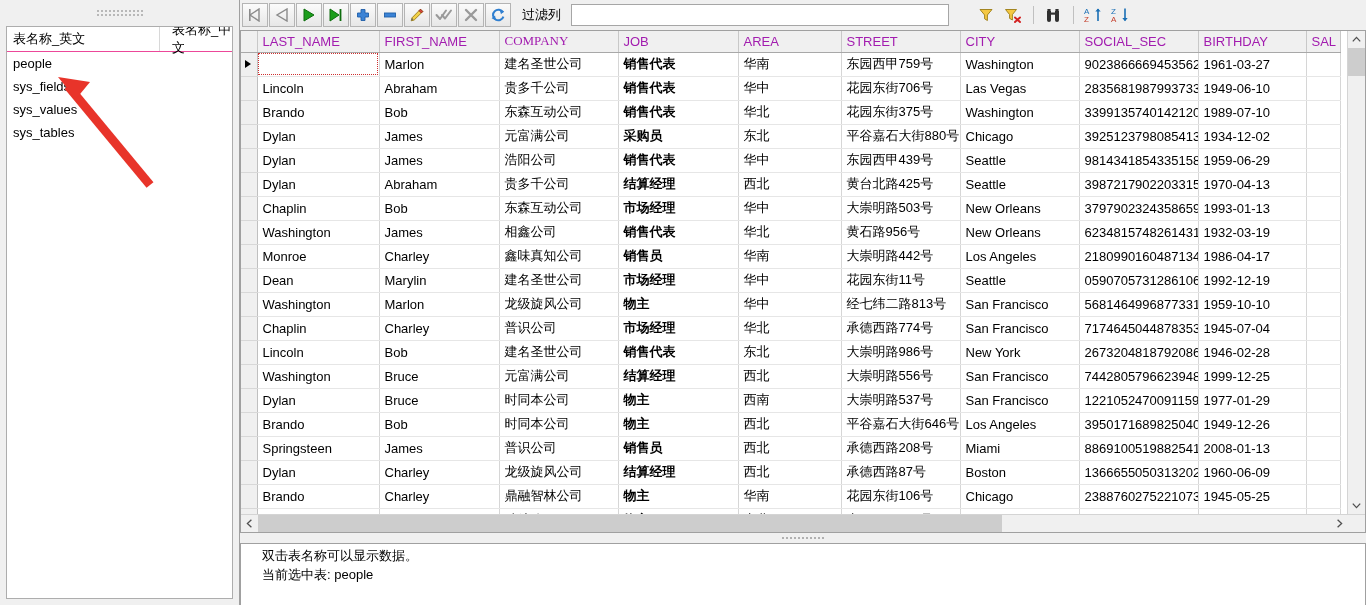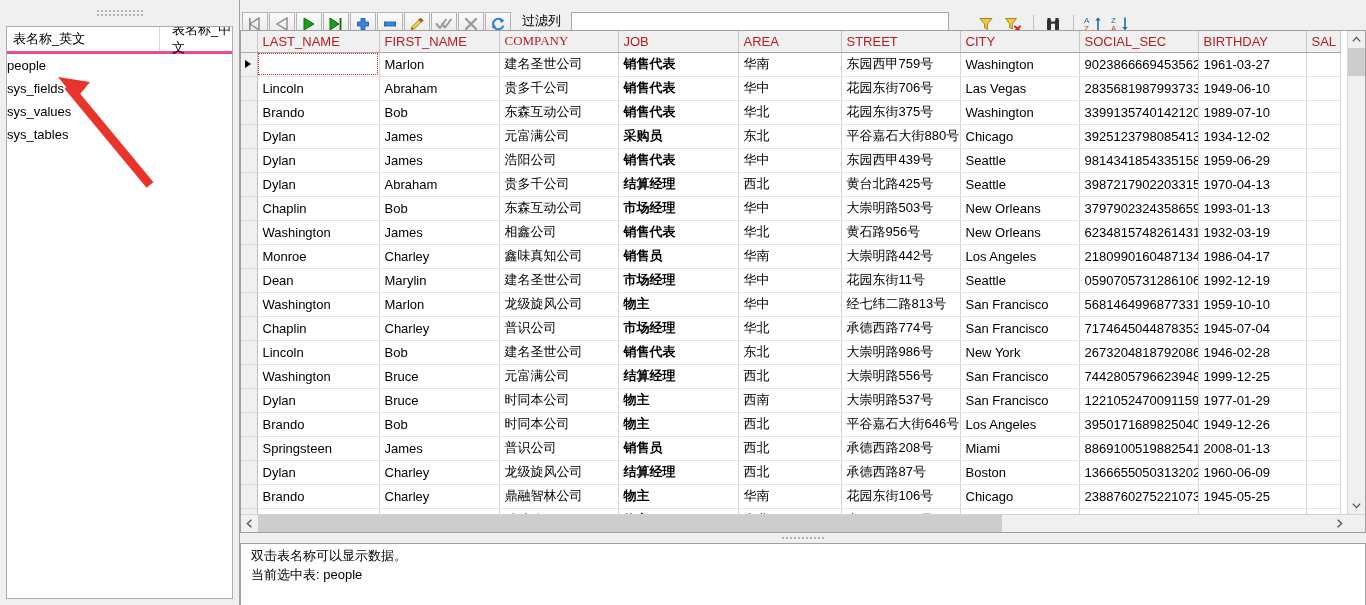--- a/index.html
+++ b/index.html
@@ -49,32 +49,32 @@
     background: #ffffff;
     border: 1px solid #adadad;
     box-sizing: border-box;
     position: relative;
     overflow: hidden;
   }
   .ll-header {
     display: flex;
     height: 24px;
     align-items: center;
-    border-bottom: 3px solid #ec4899;
+    border-bottom: 1px solid #ec4899;
     background: #ffffff;
   }
   .ll-header .col1 { width: 152px; padding-left: 6px; box-sizing: border-box; }
   .ll-header .col2 { flex: 1; padding-left: 12px; box-sizing: border-box;
                      border-left: 1px solid #d8d8d8; height: 100%;
                      display:flex; align-items:center;}
   .ll-row {
     height: 23px;
     display: flex;
     align-items: center;
-    padding-left: 0;
+    padding-left: 6px;
     box-sizing: border-box;
     cursor: default;
   }
   .ll-row .c1 { width: 152px; }
 
   
   .arrow-wrap {
     position: absolute;
     left: 0; top: 0;
     width: 240px; height: 605px;
@@ -89,21 +89,21 @@
     flex-direction: column;
     background: #f0f0f0;
     box-sizing: border-box;
     position: relative;
   }
 
   
   .toolbar {
     height: 30px;
     display: flex;
-    align-items: flex-start;
+    align-items: center;
     background: #f0f0f0;
     padding: 12px 2px;
     box-sizing: border-box;
     flex: none;
   }
   .tbtn {
     width: 26px; height: 24px;
     margin-right: 1px;
     border: 1px solid #b4b4b4;
     background: linear-gradient(#fbfbfb, #e7e7e7);
@@ -167,21 +167,21 @@
     height: 21px;
     background: #f0f0f0;
     border-right: 1px solid #c8c8c8;
     border-bottom: 1px solid #a8a8a8;
     text-align: left;
     font-weight: normal;
     padding: 0 0 0 5px;
     box-sizing: border-box;
     white-space: nowrap;
     overflow: hidden;
-    color: #b91c1c;
+    color: #a21caf;
   }
   table.grid th.rowind {
     width: 16px; padding: 0;
     border-right: 1px solid #c8c8c8;
   }
   table.grid td {
     height: 24px;
     border-right: 1px solid #d6d6d6;
     border-bottom: 1px solid #e6e6e6;
     padding: 0 0 0 5px;
@@ -286,21 +286,21 @@
   }
 
   
   .status-box {
     height: 62px;
     margin: 0;
     background: #ffffff;
     border: 1px solid #a0a0a0;
     border-bottom: none;
     box-sizing: border-box;
-    padding: 2px 0 0 10px;
+    padding: 2px 0 0 21px;
     flex: none;
     overflow: hidden;
   }
   .status-line {
     line-height: 19px;
     font-size: 13px;
     white-space: nowrap;
   }
 </style>
 </head>

